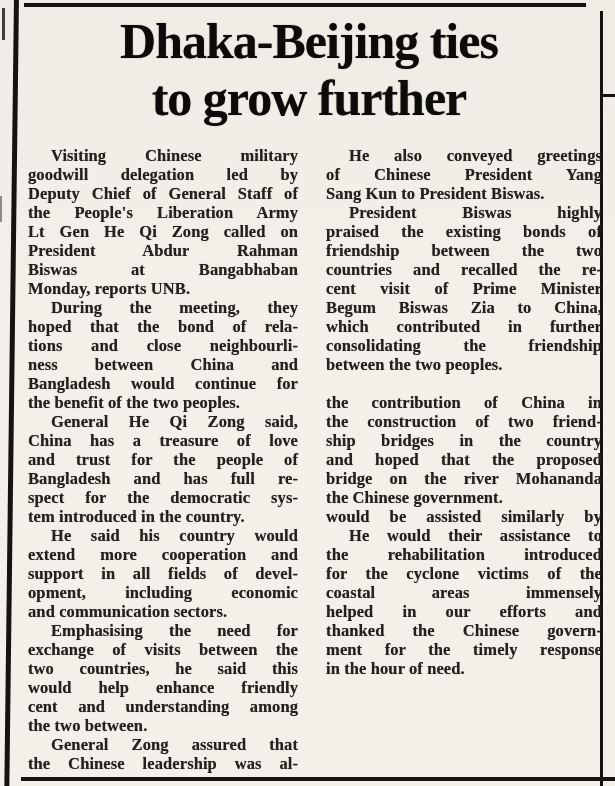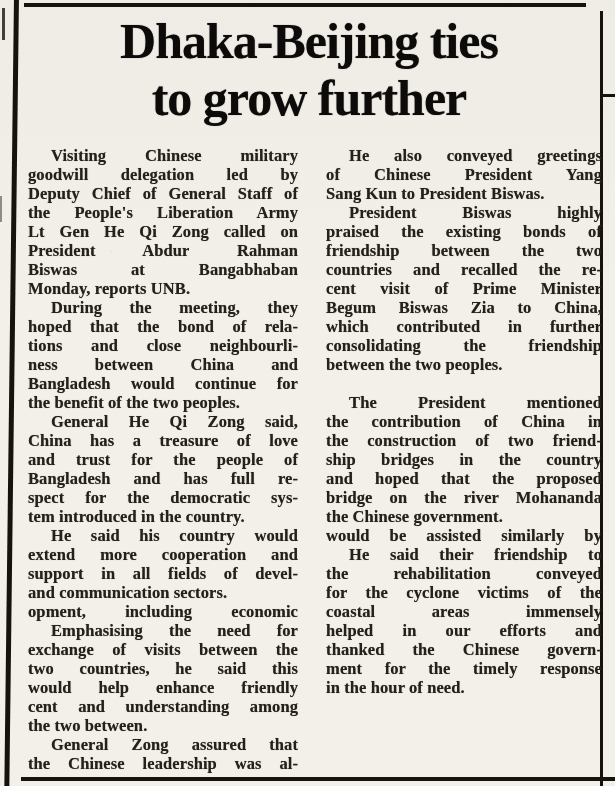--- a/index.html
+++ b/index.html
@@ -117,22 +117,22 @@
           <div class="line">China has a treasure of love</div>
           <div class="line">and trust for the people of</div>
           <div class="line">Bangladesh and has full re-</div>
           <div class="line">spect for the democratic sys-</div>
           <div class="line last">tem introduced in the country.</div>
         </div>
         <div class="para">
           <div class="line indent">He said his country would</div>
           <div class="line">extend more cooperation and</div>
           <div class="line">support in all fields of devel-</div>
+          <div class="line">opment, including economic</div>
           <div class="line last">and communication sectors.</div>
-          <div class="line">opment, including economic</div>
         </div>
         <div class="para">
           <div class="line indent">Emphasising the need for</div>
           <div class="line">exchange of visits between the</div>
           <div class="line">two countries, he said this</div>
           <div class="line">would help enhance friendly</div>
           <div class="line">cent and understanding among</div>
           <div class="line last">the two between.</div>
         </div>
         <div class="para">
@@ -152,32 +152,31 @@
           <div class="line">friendship between the two</div>
           <div class="line">countries and recalled the re-</div>
           <div class="line">cent visit of Prime Minister</div>
           <div class="line">Begum Biswas Zia to China,</div>
           <div class="line">which contributed in further</div>
           <div class="line">consolidating the friendship</div>
           <div class="line last">between the two peoples.</div>
         </div>
         <div class="pgap"></div>
         <div class="para">
-          <div class="line indent">The President mentioned</div>
           <div class="line">the contribution of China in</div>
           <div class="line">the construction of two friend-</div>
           <div class="line">ship bridges in the country</div>
           <div class="line">and hoped that the proposed</div>
           <div class="line">bridge on the river Mohananda</div>
           <div class="line last">the Chinese government.</div>
           <div class="line">would be assisted similarly by</div>
         </div>
         <div class="para">
-          <div class="line indent">He said their friendship to</div>
-          <div class="line">the rehabilitation conveyed</div>
+          <div class="line indent">He would their assistance to</div>
+          <div class="line">the rehabilitation introduced</div>
           <div class="line">for the cyclone victims of the</div>
           <div class="line">coastal areas immensely</div>
           <div class="line">helped in our efforts and</div>
           <div class="line">thanked the Chinese govern-</div>
           <div class="line">ment for the timely response</div>
           <div class="line last">in the hour of need.</div>
         </div>
       </div>
   </div>
 </div>

